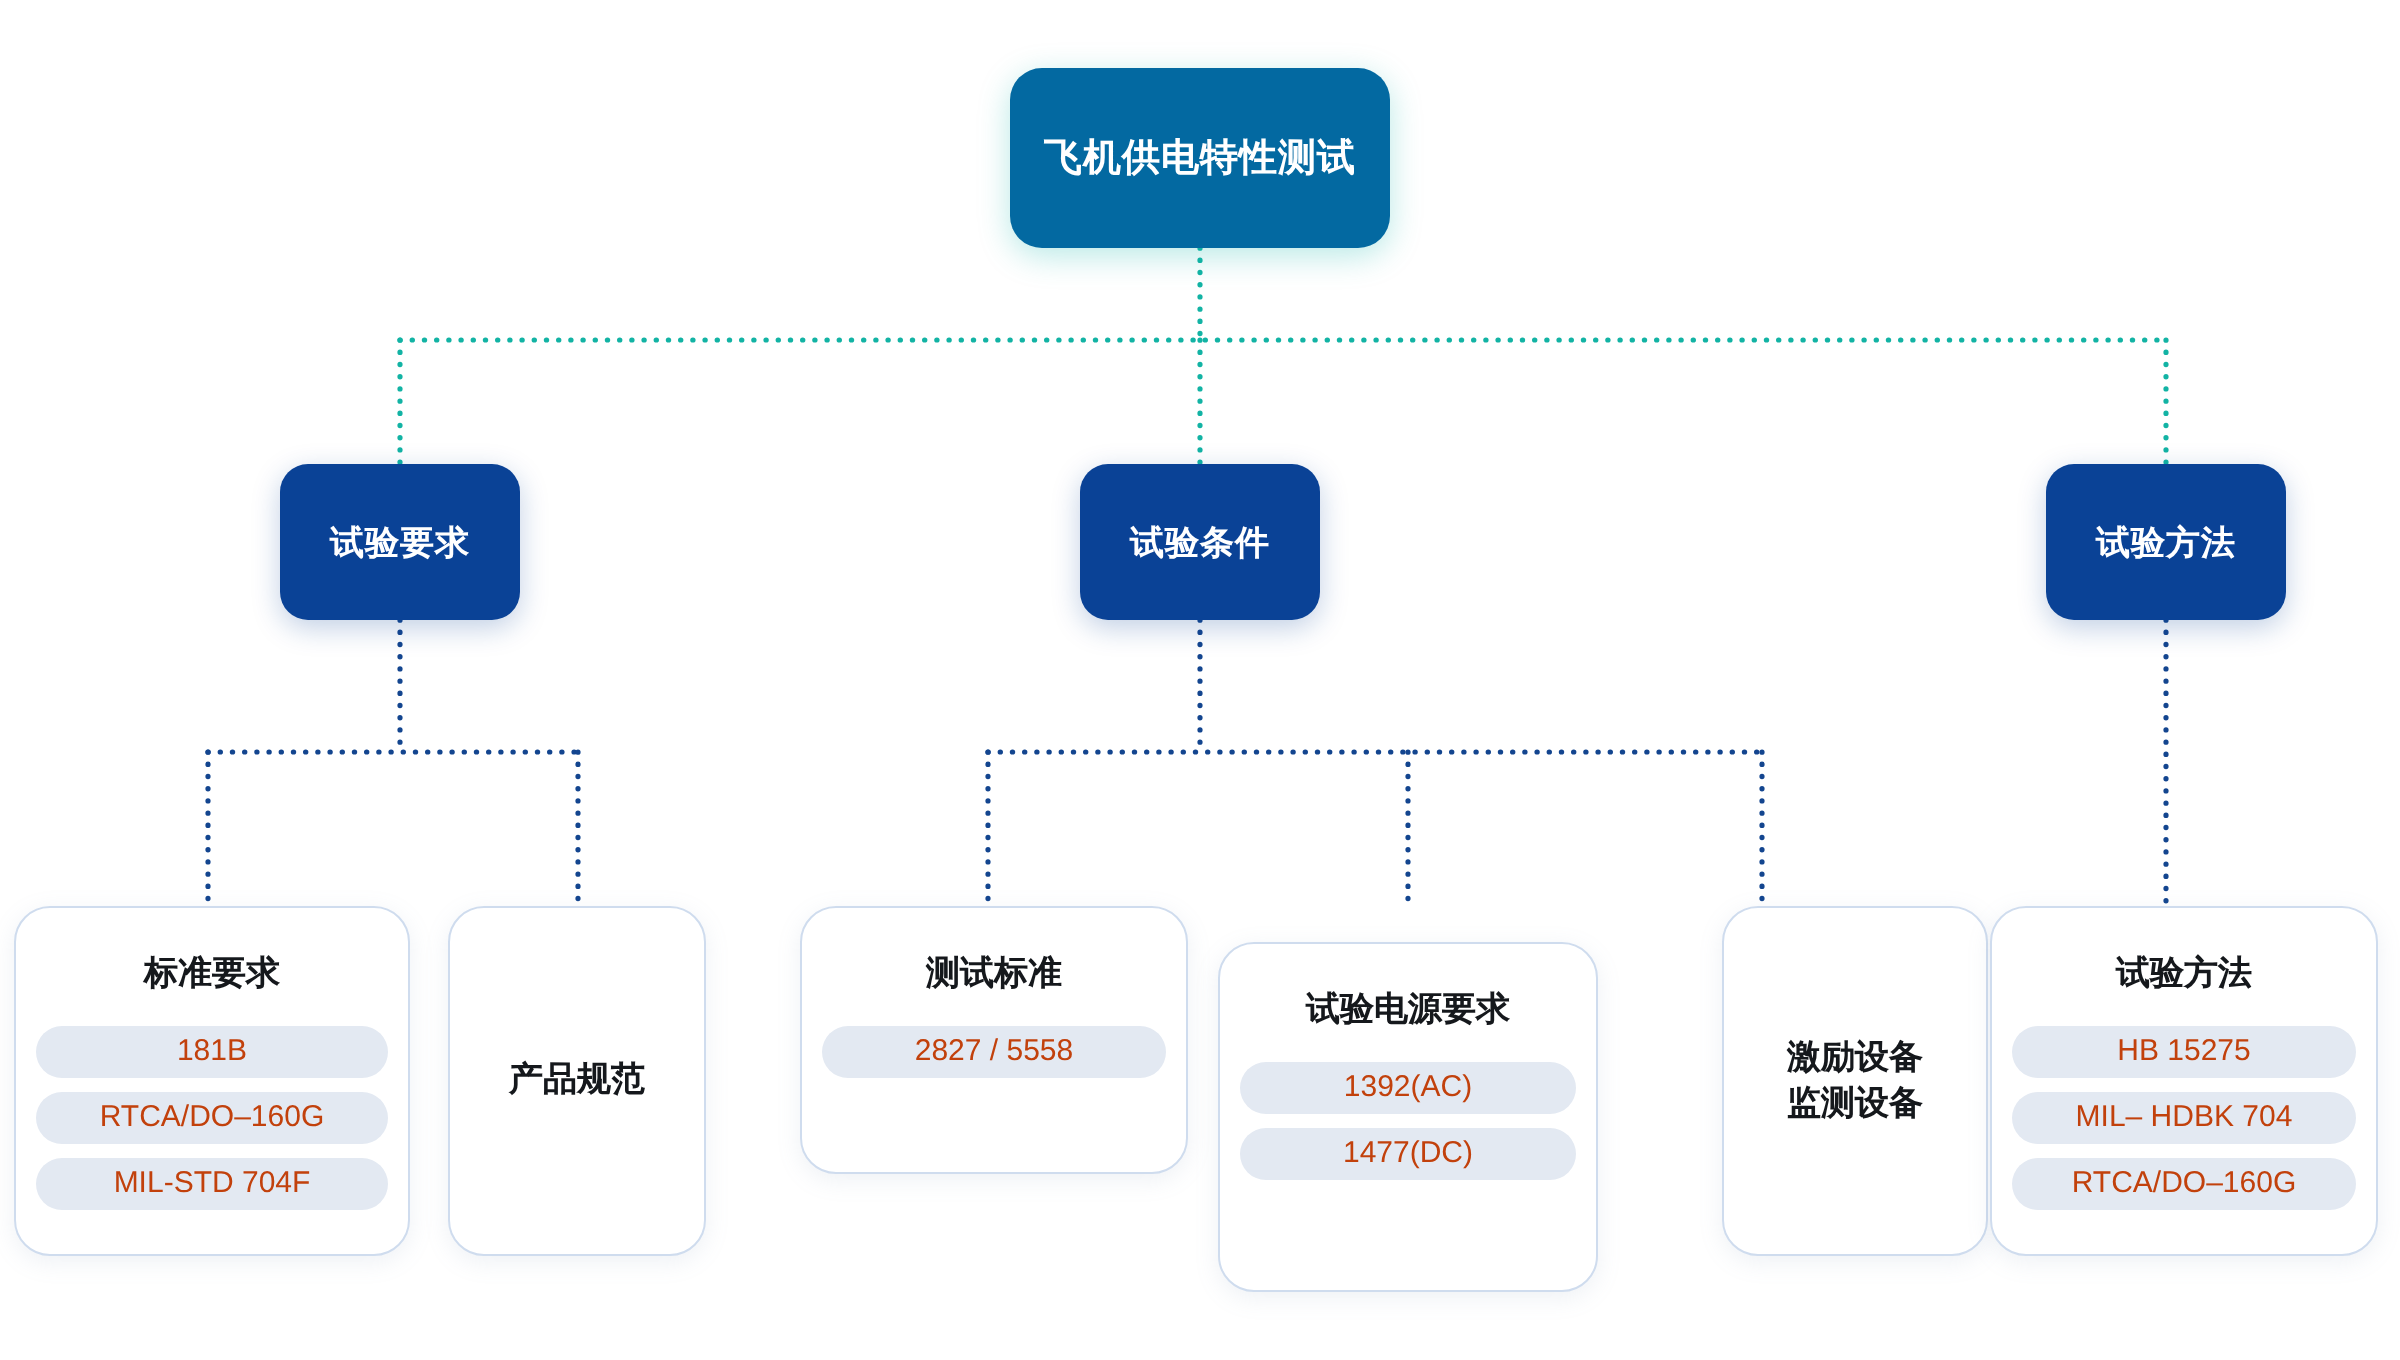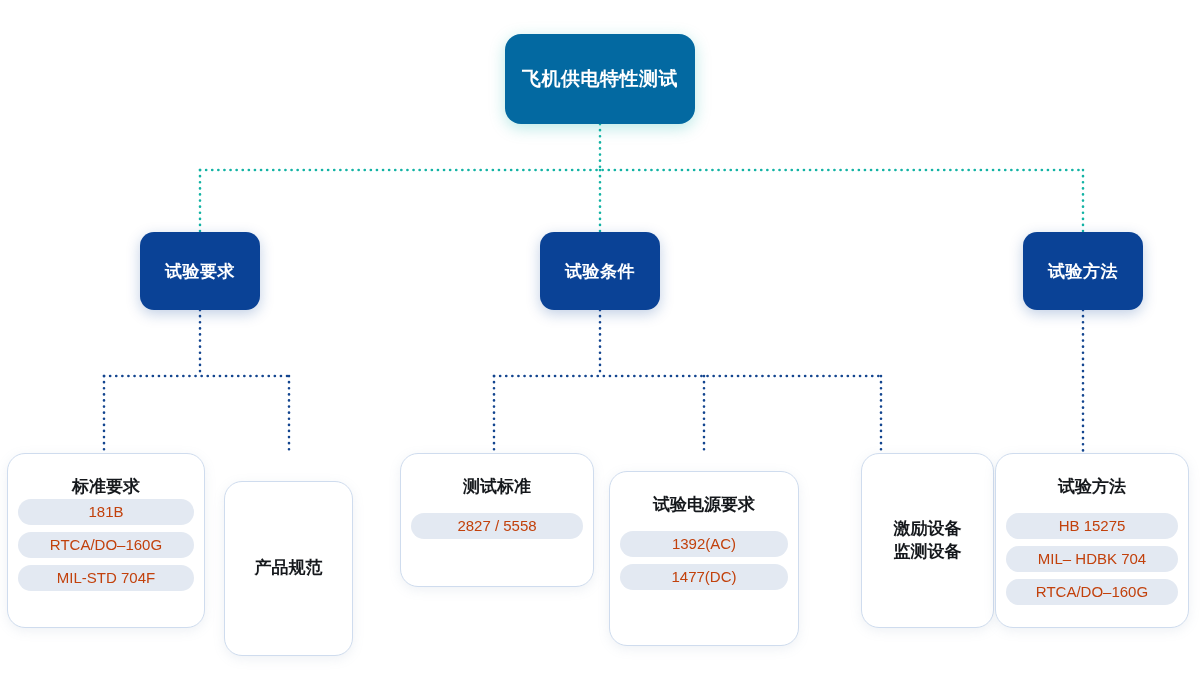--- a/index.html
+++ b/index.html
@@ -134,28 +134,28 @@
       <div class="node node-l2" style="background: rgb(10, 66, 150); left: 140px; top: 232px; width: 120px; height: 78px;">
         <span>试验要求</span>
       </div>
       <div class="node node-l2" style="background: rgb(10, 66, 150); left: 540px; top: 232px; width: 120px; height: 78px;">
         <span>试验条件</span>
       </div>
       <div class="node node-l2" style="background: rgb(10, 66, 150); left: 1023px; top: 232px; width: 120px; height: 78px;">
         <span>试验方法</span>
       </div>
       <div class="card" style="left: 7px; top: 453px; width: 198px; height: 175px; padding-top: 22px;">
-        <div class="card-title" style="">标准要求</div>
+        <div class="card-title" style="margin-bottom: 14px;">标准要求</div>
         <div class="pill-list">
           <div class="pill">181B</div>
           <div class="pill">RTCA/DO–160G</div>
           <div class="pill">MIL-STD 704F</div>
         </div>
       </div>
-      <div class="card center-only" style="left: 224px; top: 453px; width: 129px; height: 175px; margin-top: 28px;">
+      <div class="card center-only" style="left: 224px; top: 453px; width: 129px; height: 175px;">
         <div class="card-title plain">产品规范</div>
       </div>
       <div class="card" style="left: 400px; top: 453px; width: 194px; height: 134px; padding-top: 22px;">
         <div class="card-title" style="margin-bottom: 14px;">测试标准</div>
         <div class="pill-list">
           <div class="pill">2827 / 5558</div>
         </div>
       </div>
       <div class="card" style="left: 609px; top: 471px; width: 190px; height: 175px; padding-top: 22px;">
         <div class="card-title" style="margin-bottom: 14px;">试验电源要求</div>

